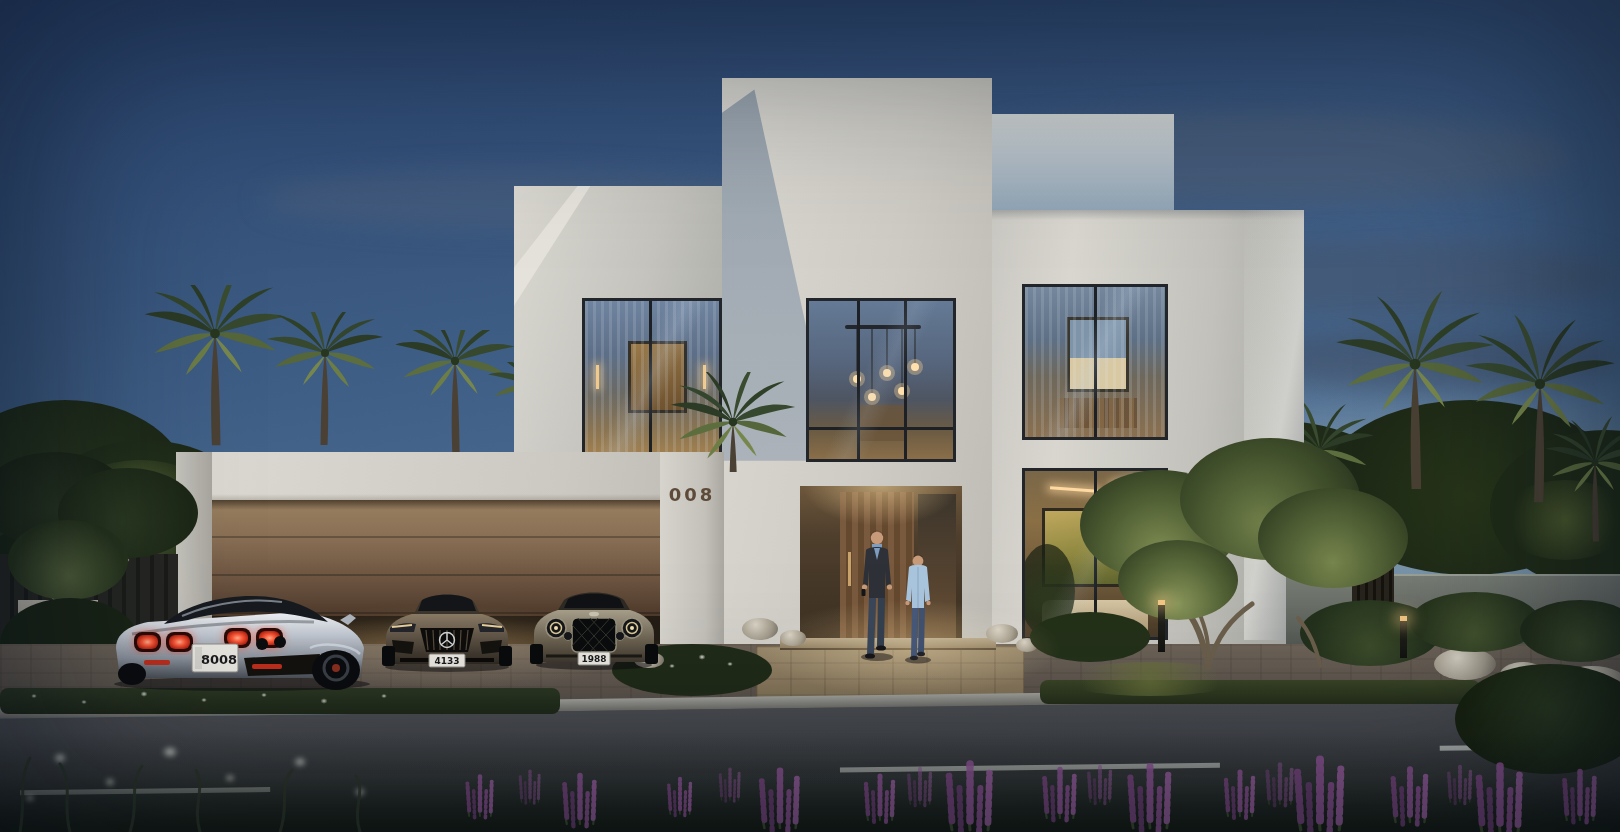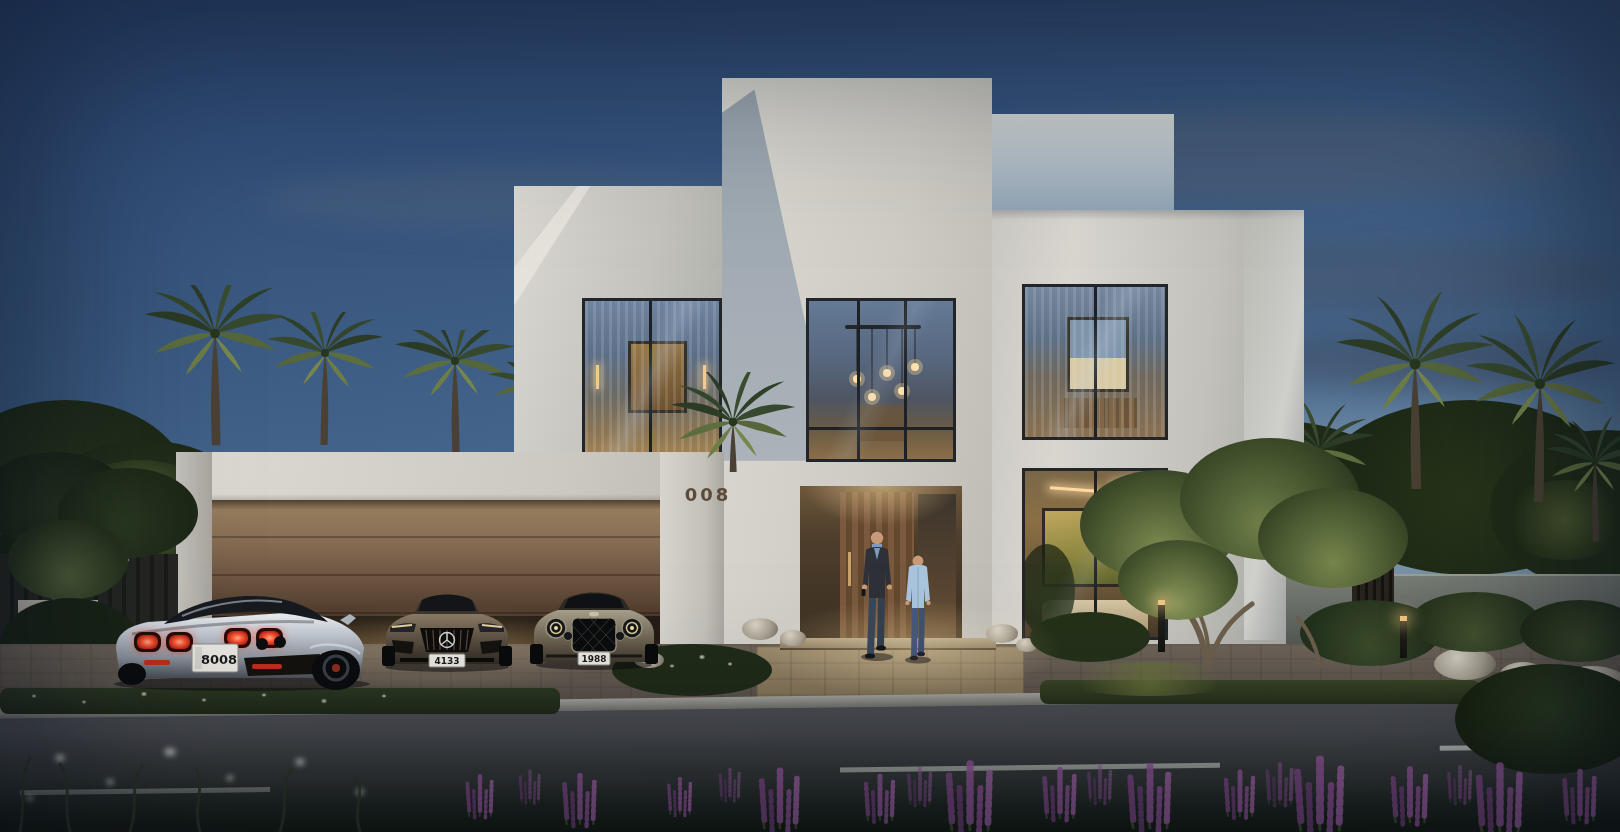--- a/index.html
+++ b/index.html
@@ -208,21 +208,21 @@
   <div class="a" style="left:176px;top:452px;width:548px;height:208px">
     <div class="a" style="left:0;top:0;width:548px;height:56px;
       background:linear-gradient(100deg,#dcdad3 0%,#ccc9c2 70%,#bdbab3 100%)">
       <div class="a" style="left:0;bottom:0;width:100%;height:14px;
         background:linear-gradient(transparent,rgba(90,80,66,.55))"></div>
     </div>
     <div class="a" style="left:0;top:0;width:36px;height:196px;
       background:linear-gradient(90deg,#c9c7c0,#a8a69f)"></div>
     <div class="a" style="left:484px;top:0;width:64px;height:208px;
       background:linear-gradient(90deg,#d6d4cd 0%,#c3c1ba 70%,#a9a7a0 100%)">
-      <div class="numtxt" style="position:absolute;left:16px;top:32px;width:100%">008</div>
+      <div class="numtxt" style="position:absolute;left:0;top:32px;width:100%">008</div>
     </div>
     <div class="a" style="left:36px;top:48px;width:448px;height:160px;background:#241d15">
       <div class="a" style="left:0;top:0;width:448px;height:116px;
         background:linear-gradient(180deg,#9a8061 0%,#8a7055 30%,#6b5340 70%,#4e3a2b 100%)">
         <div class="a" style="inset:0;
           background:repeating-linear-gradient(180deg,transparent 0 36px,rgba(0,0,0,.25) 36px 38px)"></div>
         <div class="a" style="left:0;top:0;width:100%;height:10px;background:linear-gradient(rgba(30,22,14,.6),transparent)"></div>
       </div>
       <div class="glow" style="left:0;top:108px;width:448px;height:52px;
         background:radial-gradient(70% 100% at 50% 100%,rgba(214,164,100,.4),transparent 80%)"></div>

